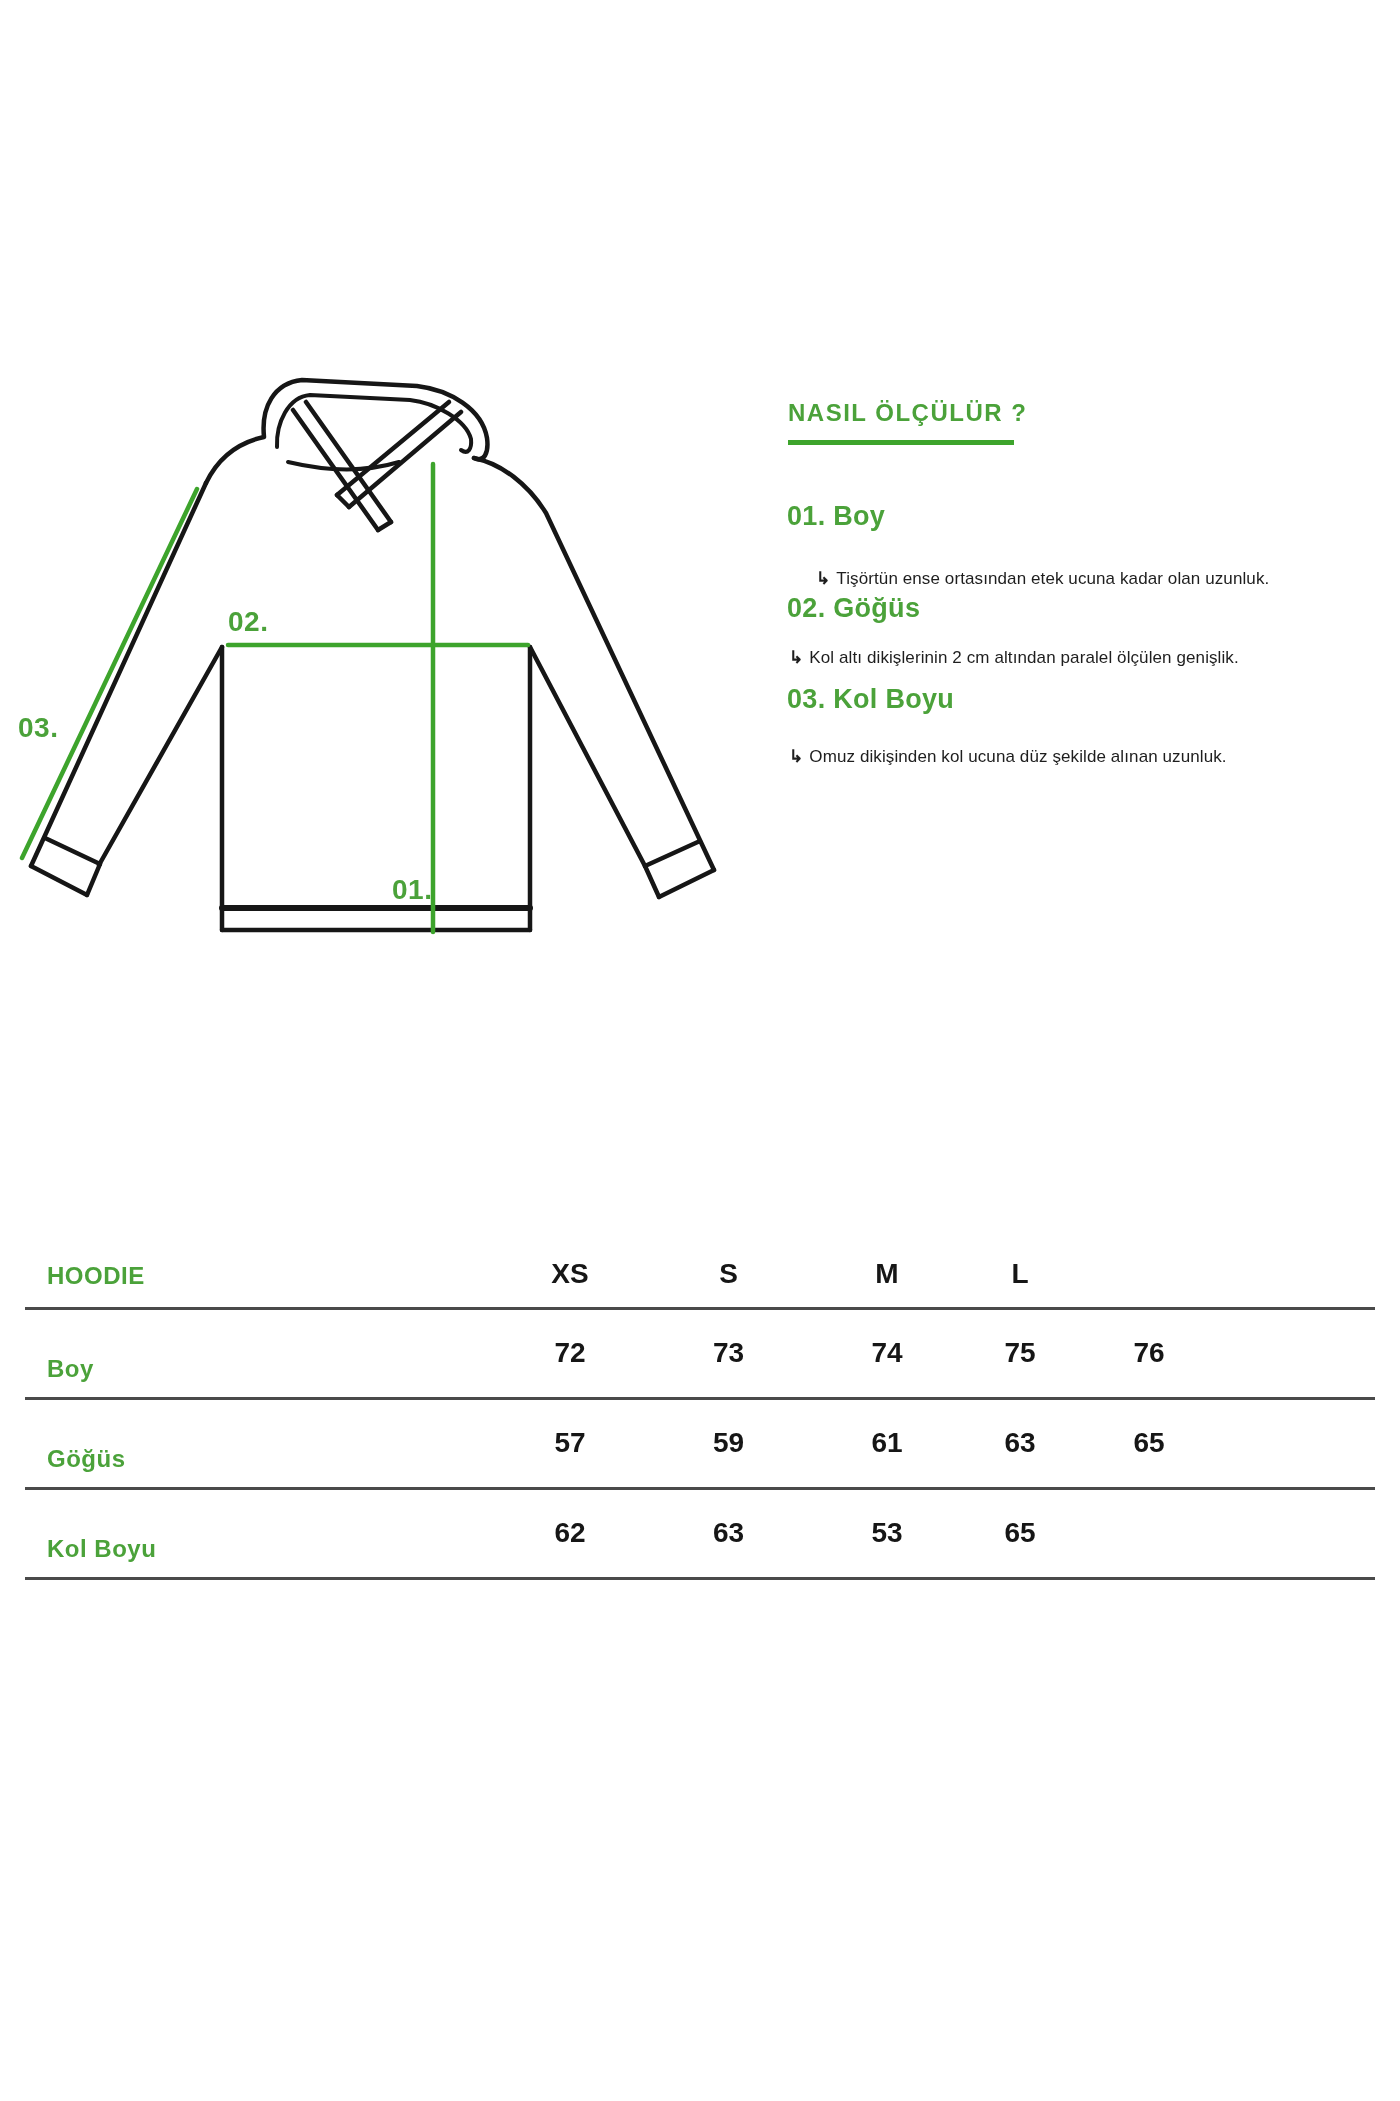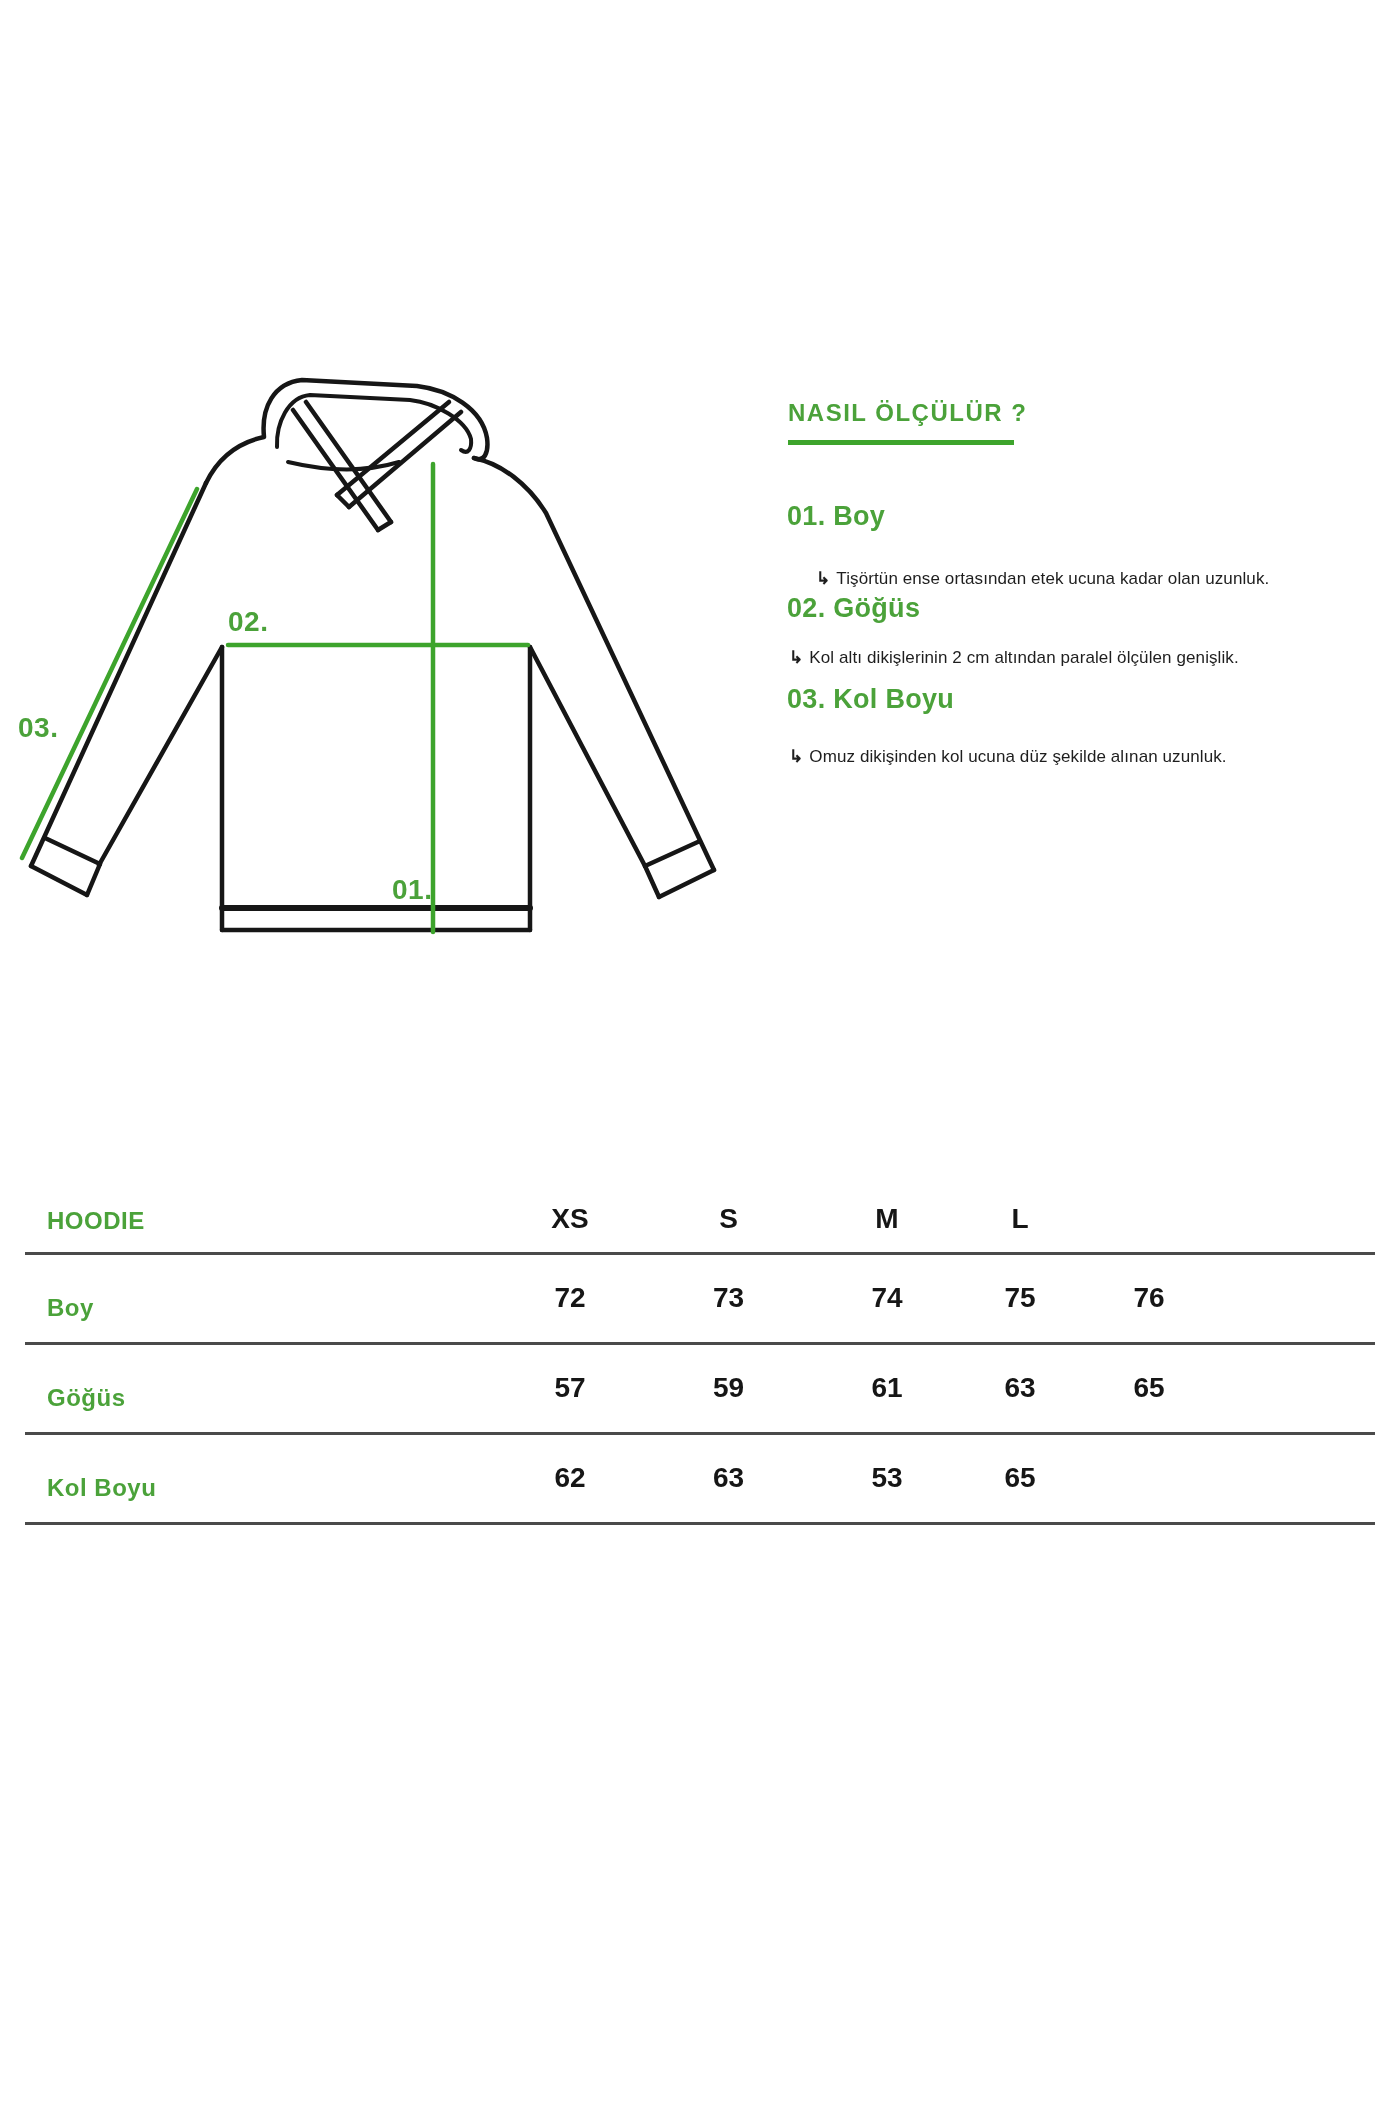--- a/index.html
+++ b/index.html
@@ -42,30 +42,30 @@
     letter-spacing:0.3px;
   }
   .sec-desc{
     position:absolute;font-size:17px;color:var(--body-text);letter-spacing:0.1px;
   }
   .sec-desc .arrow{font-weight:bold;margin-right:6px;}
   #sec1-h{left:787px;top:501px;} #sec1-d{left:816px;top:556px;margin-top:12px;}
   #sec2-h{left:787px;top:593px;} #sec2-d{left:789px;top:647px;}
   #sec3-h{left:787px;top:684px;} #sec3-d{left:789px;top:746px;}
   
-  #size-table{position:absolute;left:25px;top:1165px;width:1350px;}
+  #size-table{position:absolute;left:25px;top:1220px;width:1350px;}
   .trow{
     display:grid;
     grid-template-columns:465px 160px 157px 160px 106px 152px 1fr;
     height:90px;box-sizing:border-box;
     border-bottom:3px solid var(--table-line);
   }
   .cell{display:flex;align-items:flex-end;}
   .cell.label{
-    padding-left:22px;padding-bottom:20px;
+    padding-left:22px;padding-bottom:14px;
     font-size:24px;font-weight:bold;color:var(--green-text);letter-spacing:0.5px;
   }
   .cell.num{
     justify-content:center;padding-bottom:28px;
     font-size:28px;font-weight:bold;color:var(--ink);
   }
   .trow.thead .cell{padding-bottom:17px;}
 </style>
 </head>
 <body>

